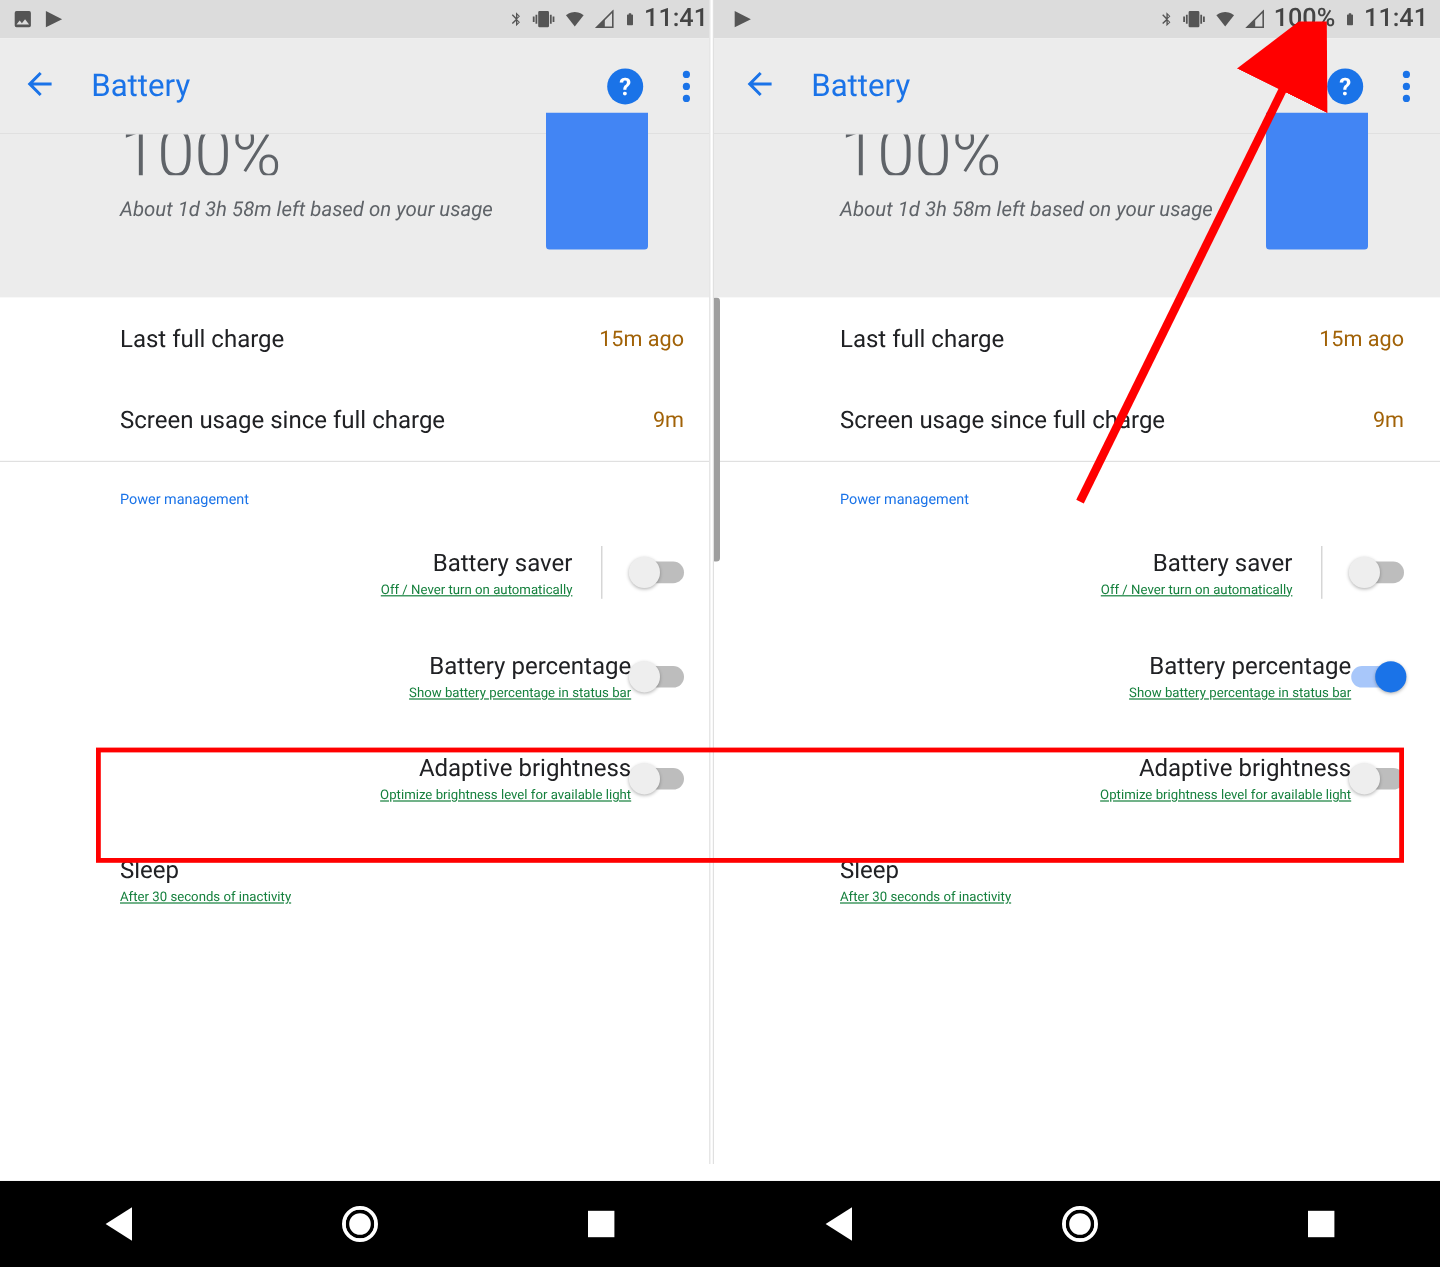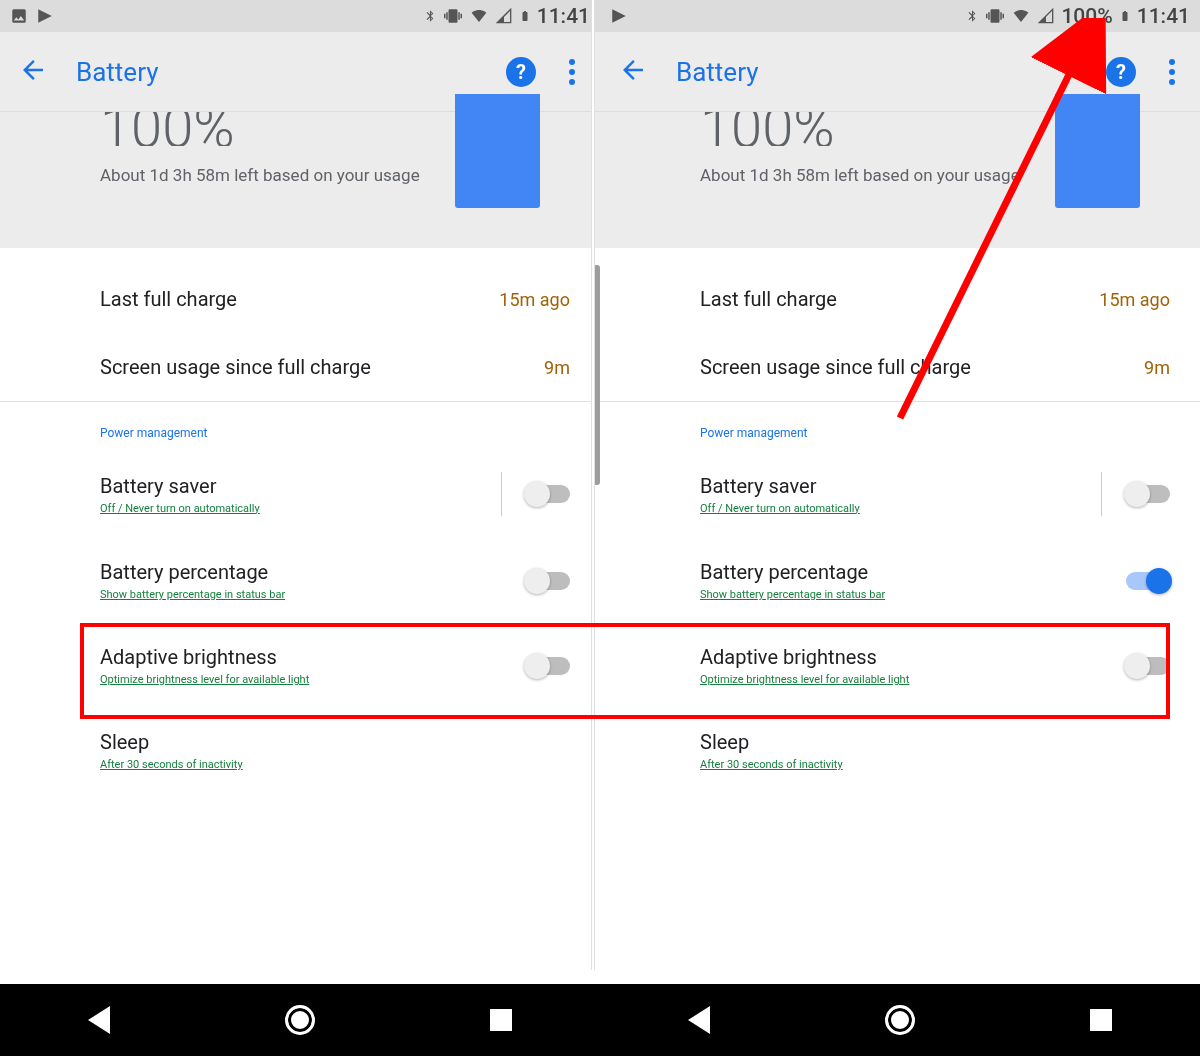--- a/index.html
+++ b/index.html
@@ -88,36 +88,36 @@
     line-height: 0.6;
     overflow: hidden;
     height: 34px;
   }
   .hero-txt {
     font-size: 17px;
     color: #5f6368;
     margin-top: 18px;
     line-height: 1.35;
     max-width: 330px;
+    font-style: italic;
   }
   .hero-batt {
     width: 85px;
     height: 114px;
     background: #4285f4;
     margin-right: 60px;
     margin-top: -18px;
     border-radius: 0 0 3px 3px;
   }
   
   .content {
     background: #fff;
     flex: 1;
     overflow: hidden;
     position: relative;
-    margin-top: 17px;
   }
   .row {
     display: flex;
     align-items: center;
     padding: 22px 30px 22px 100px;
     justify-content: space-between;
   }
   .row .label {
     font-size: 20px; color: #202124;
   }
@@ -143,21 +143,21 @@
   }
   .toggle.on { background: #a8c7fa; }
   .toggle.on::after {
     content: ""; position: absolute; right: -2px; top: -4px;
     width: 26px; height: 26px; border-radius: 50%;
     background: #1a73e8; box-shadow: 0 1px 3px rgba(0,0,0,0.3);
   }
   .vdiv {
     width: 1px; height: 44px; background: #ccc; margin: 0 24px;
   }
-  .row-saver { display: flex; align-items: center; }
+  .row-saver { display: flex; align-items: center; text-align: right; }
   .row-saver .textcol { flex: 1; }
   
   .navbar {
     height: 72px;
     background: #000;
     display: flex;
     align-items: center;
     justify-content: space-around;
   }
   .nav-back {

